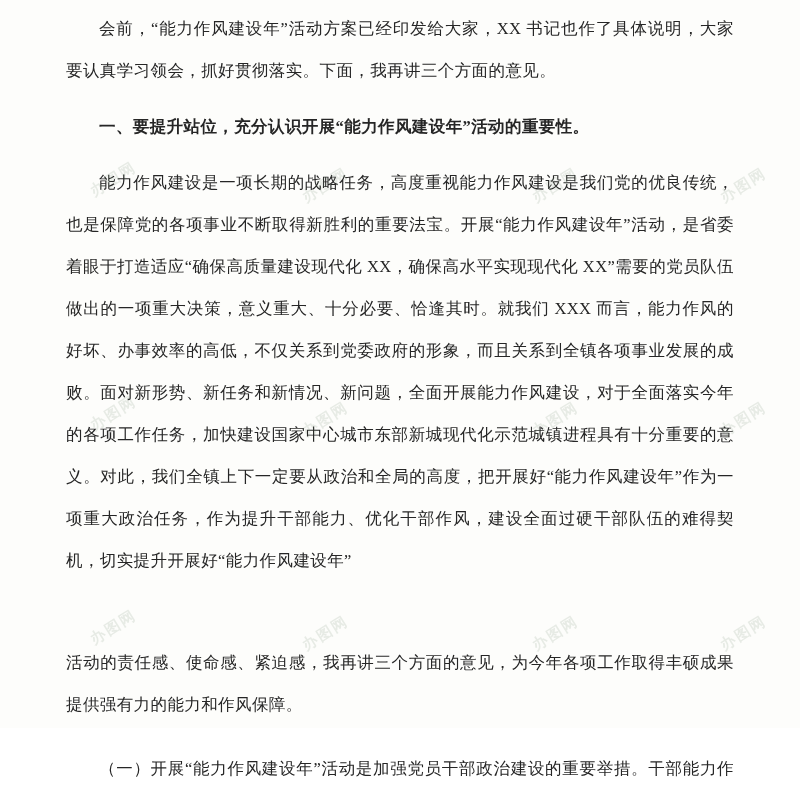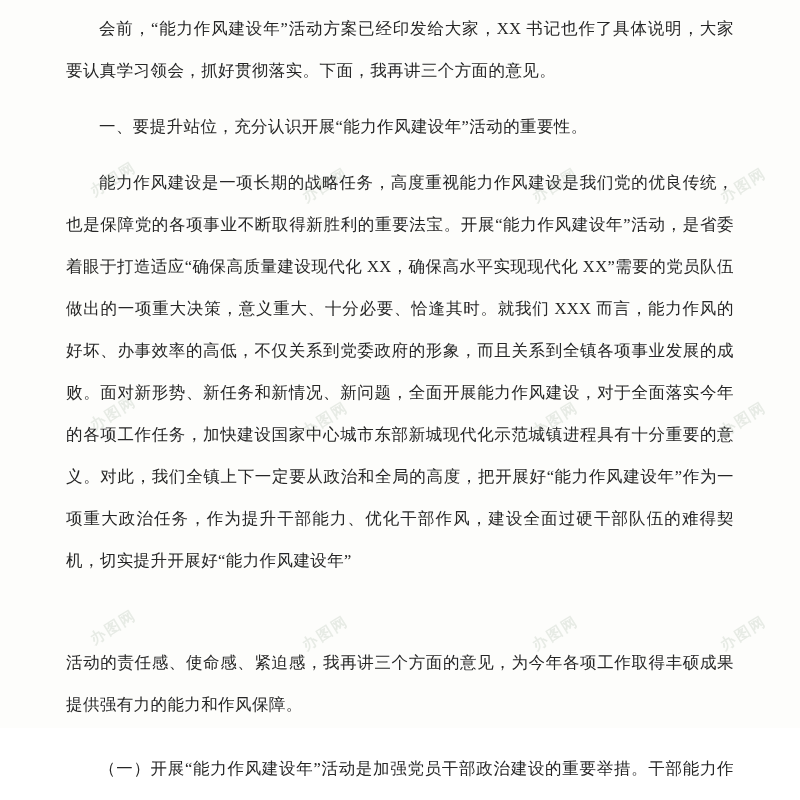--- a/index.html
+++ b/index.html
@@ -33,21 +33,21 @@
     line-height: 42px;
     text-align: justify;
     text-justify: inter-ideograph;
     letter-spacing: 0.4px;
     color: #262626;
   }
   p.indent {
     text-indent: 2em;
   }
   p.bold {
-    font-weight: normal;
+    font-weight: bold;
   }
   .gap-small { height: 14px; }
   .gap-medium { height: 22px; }
   .gap-blank { height: 60px; }
 
   
   .watermark-layer {
     position: absolute;
     top: 0;
     left: 0;

